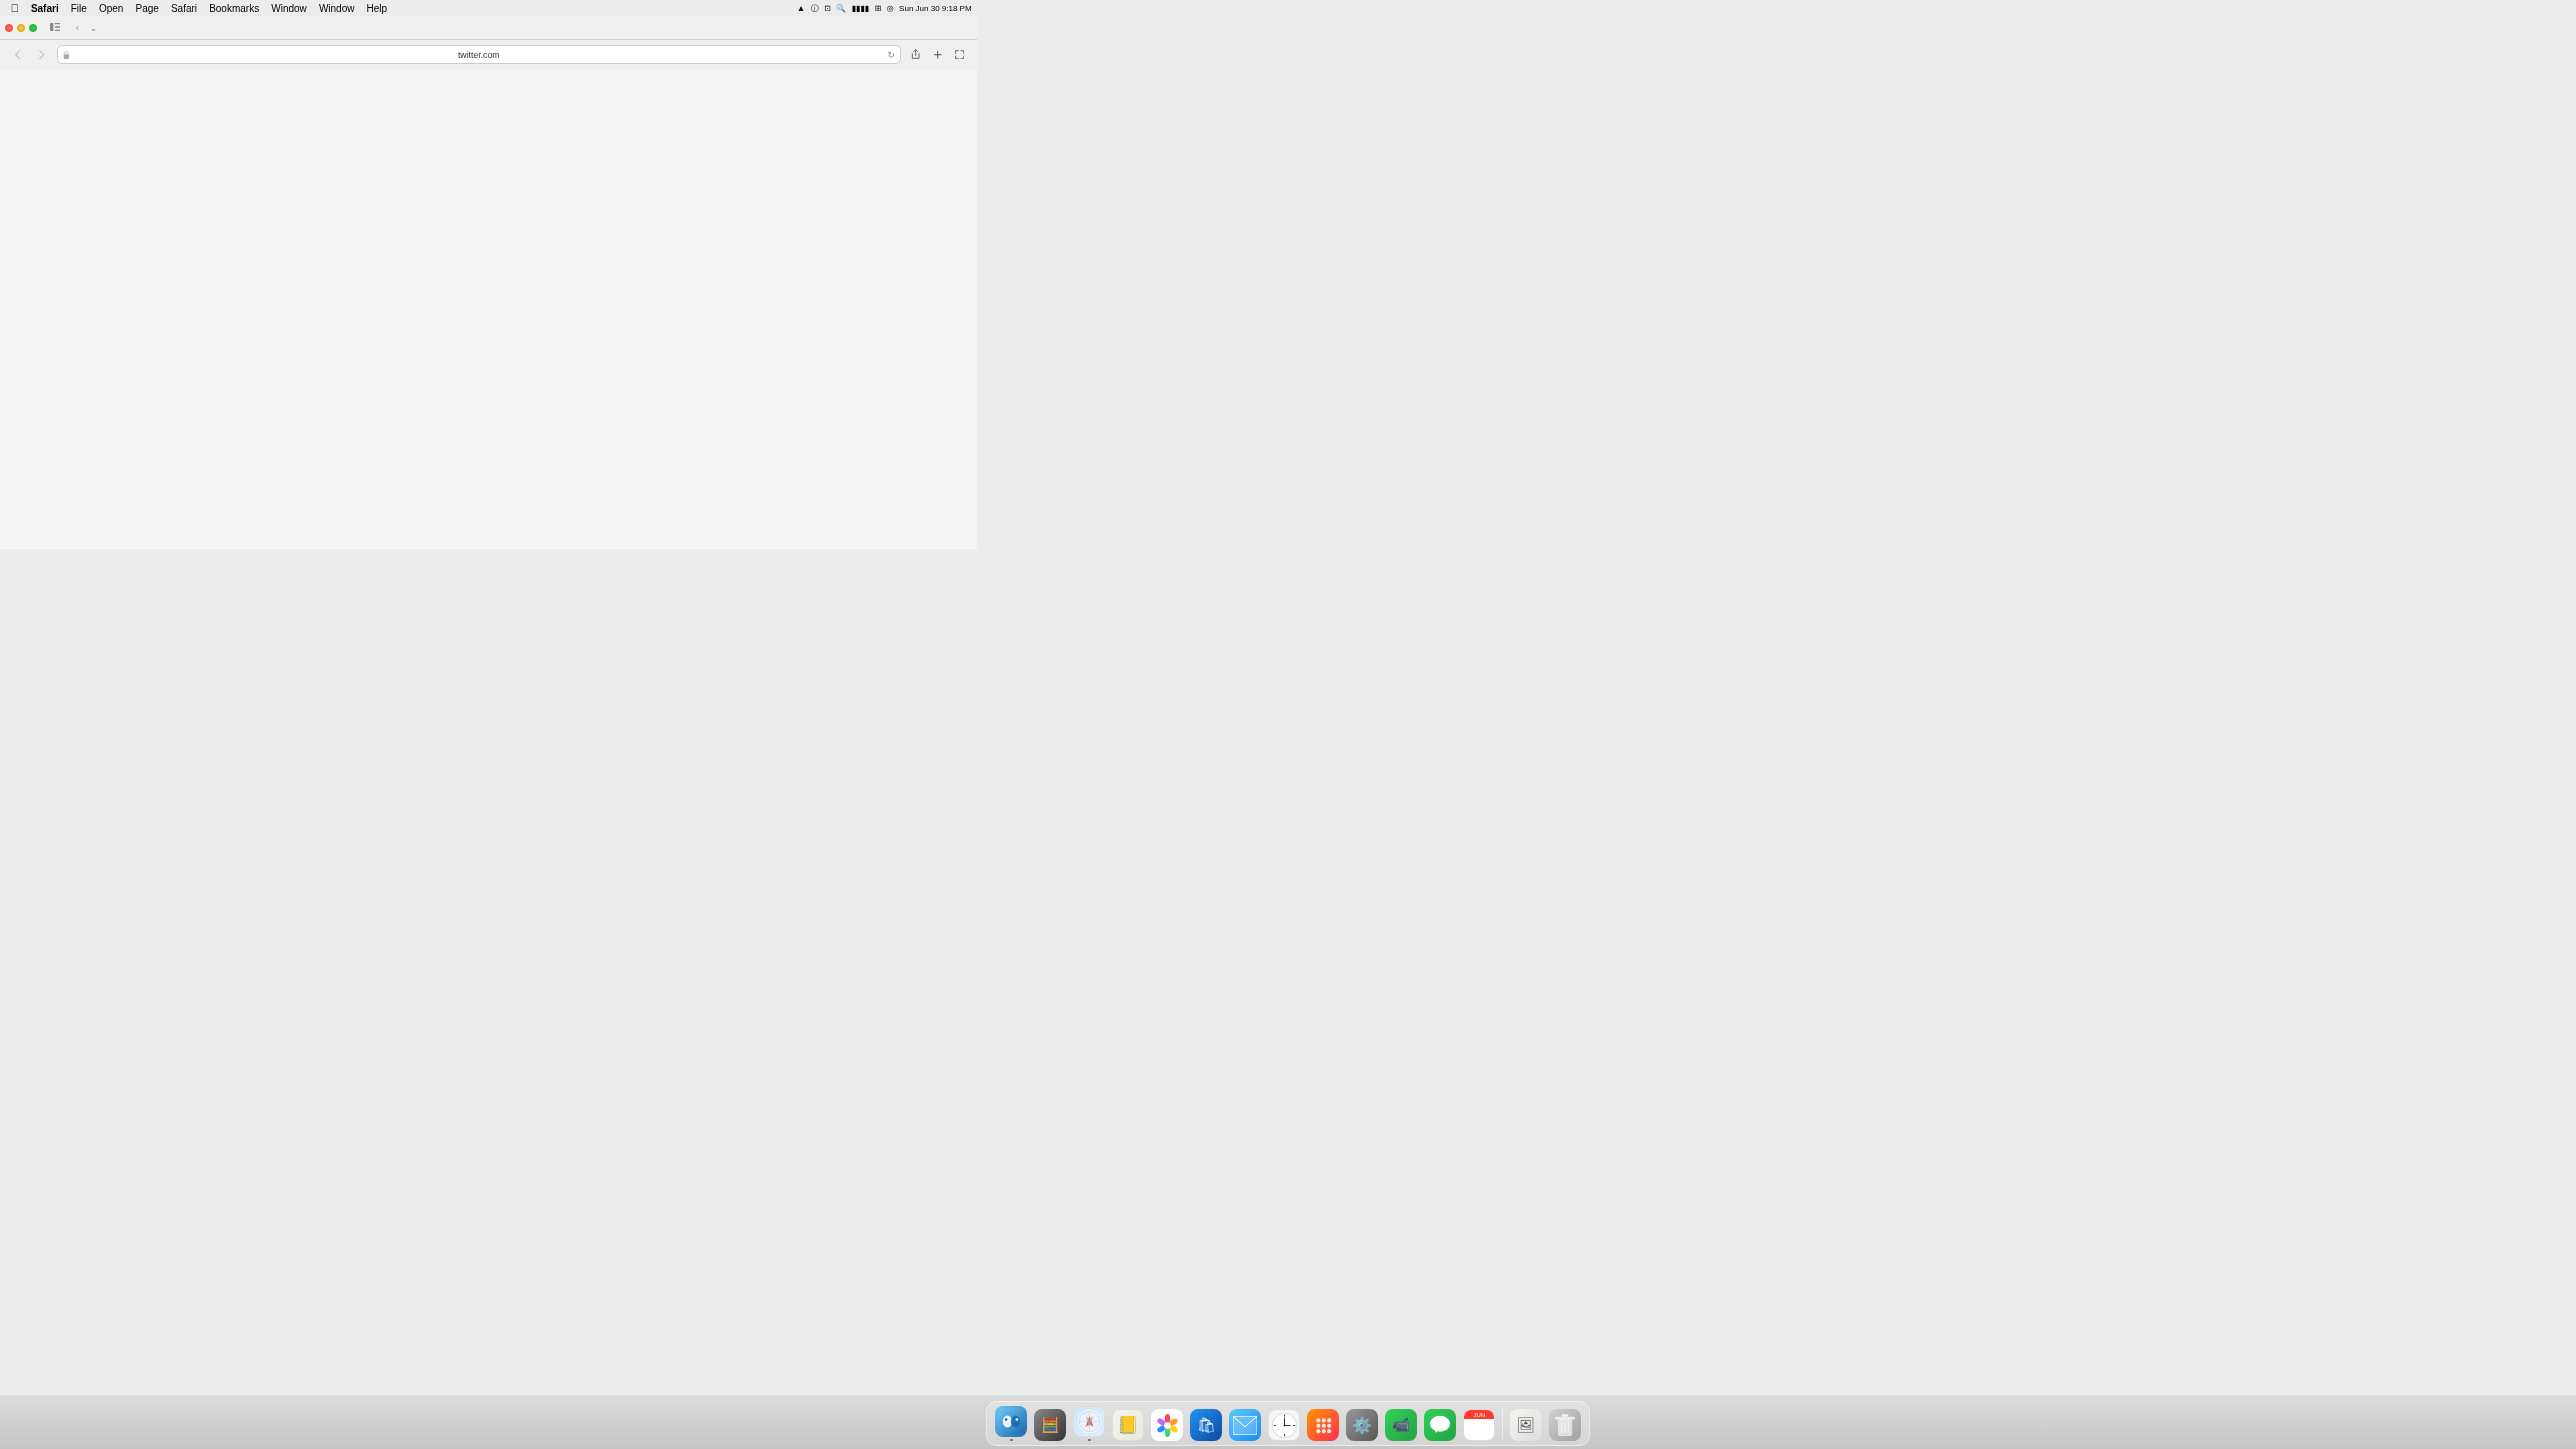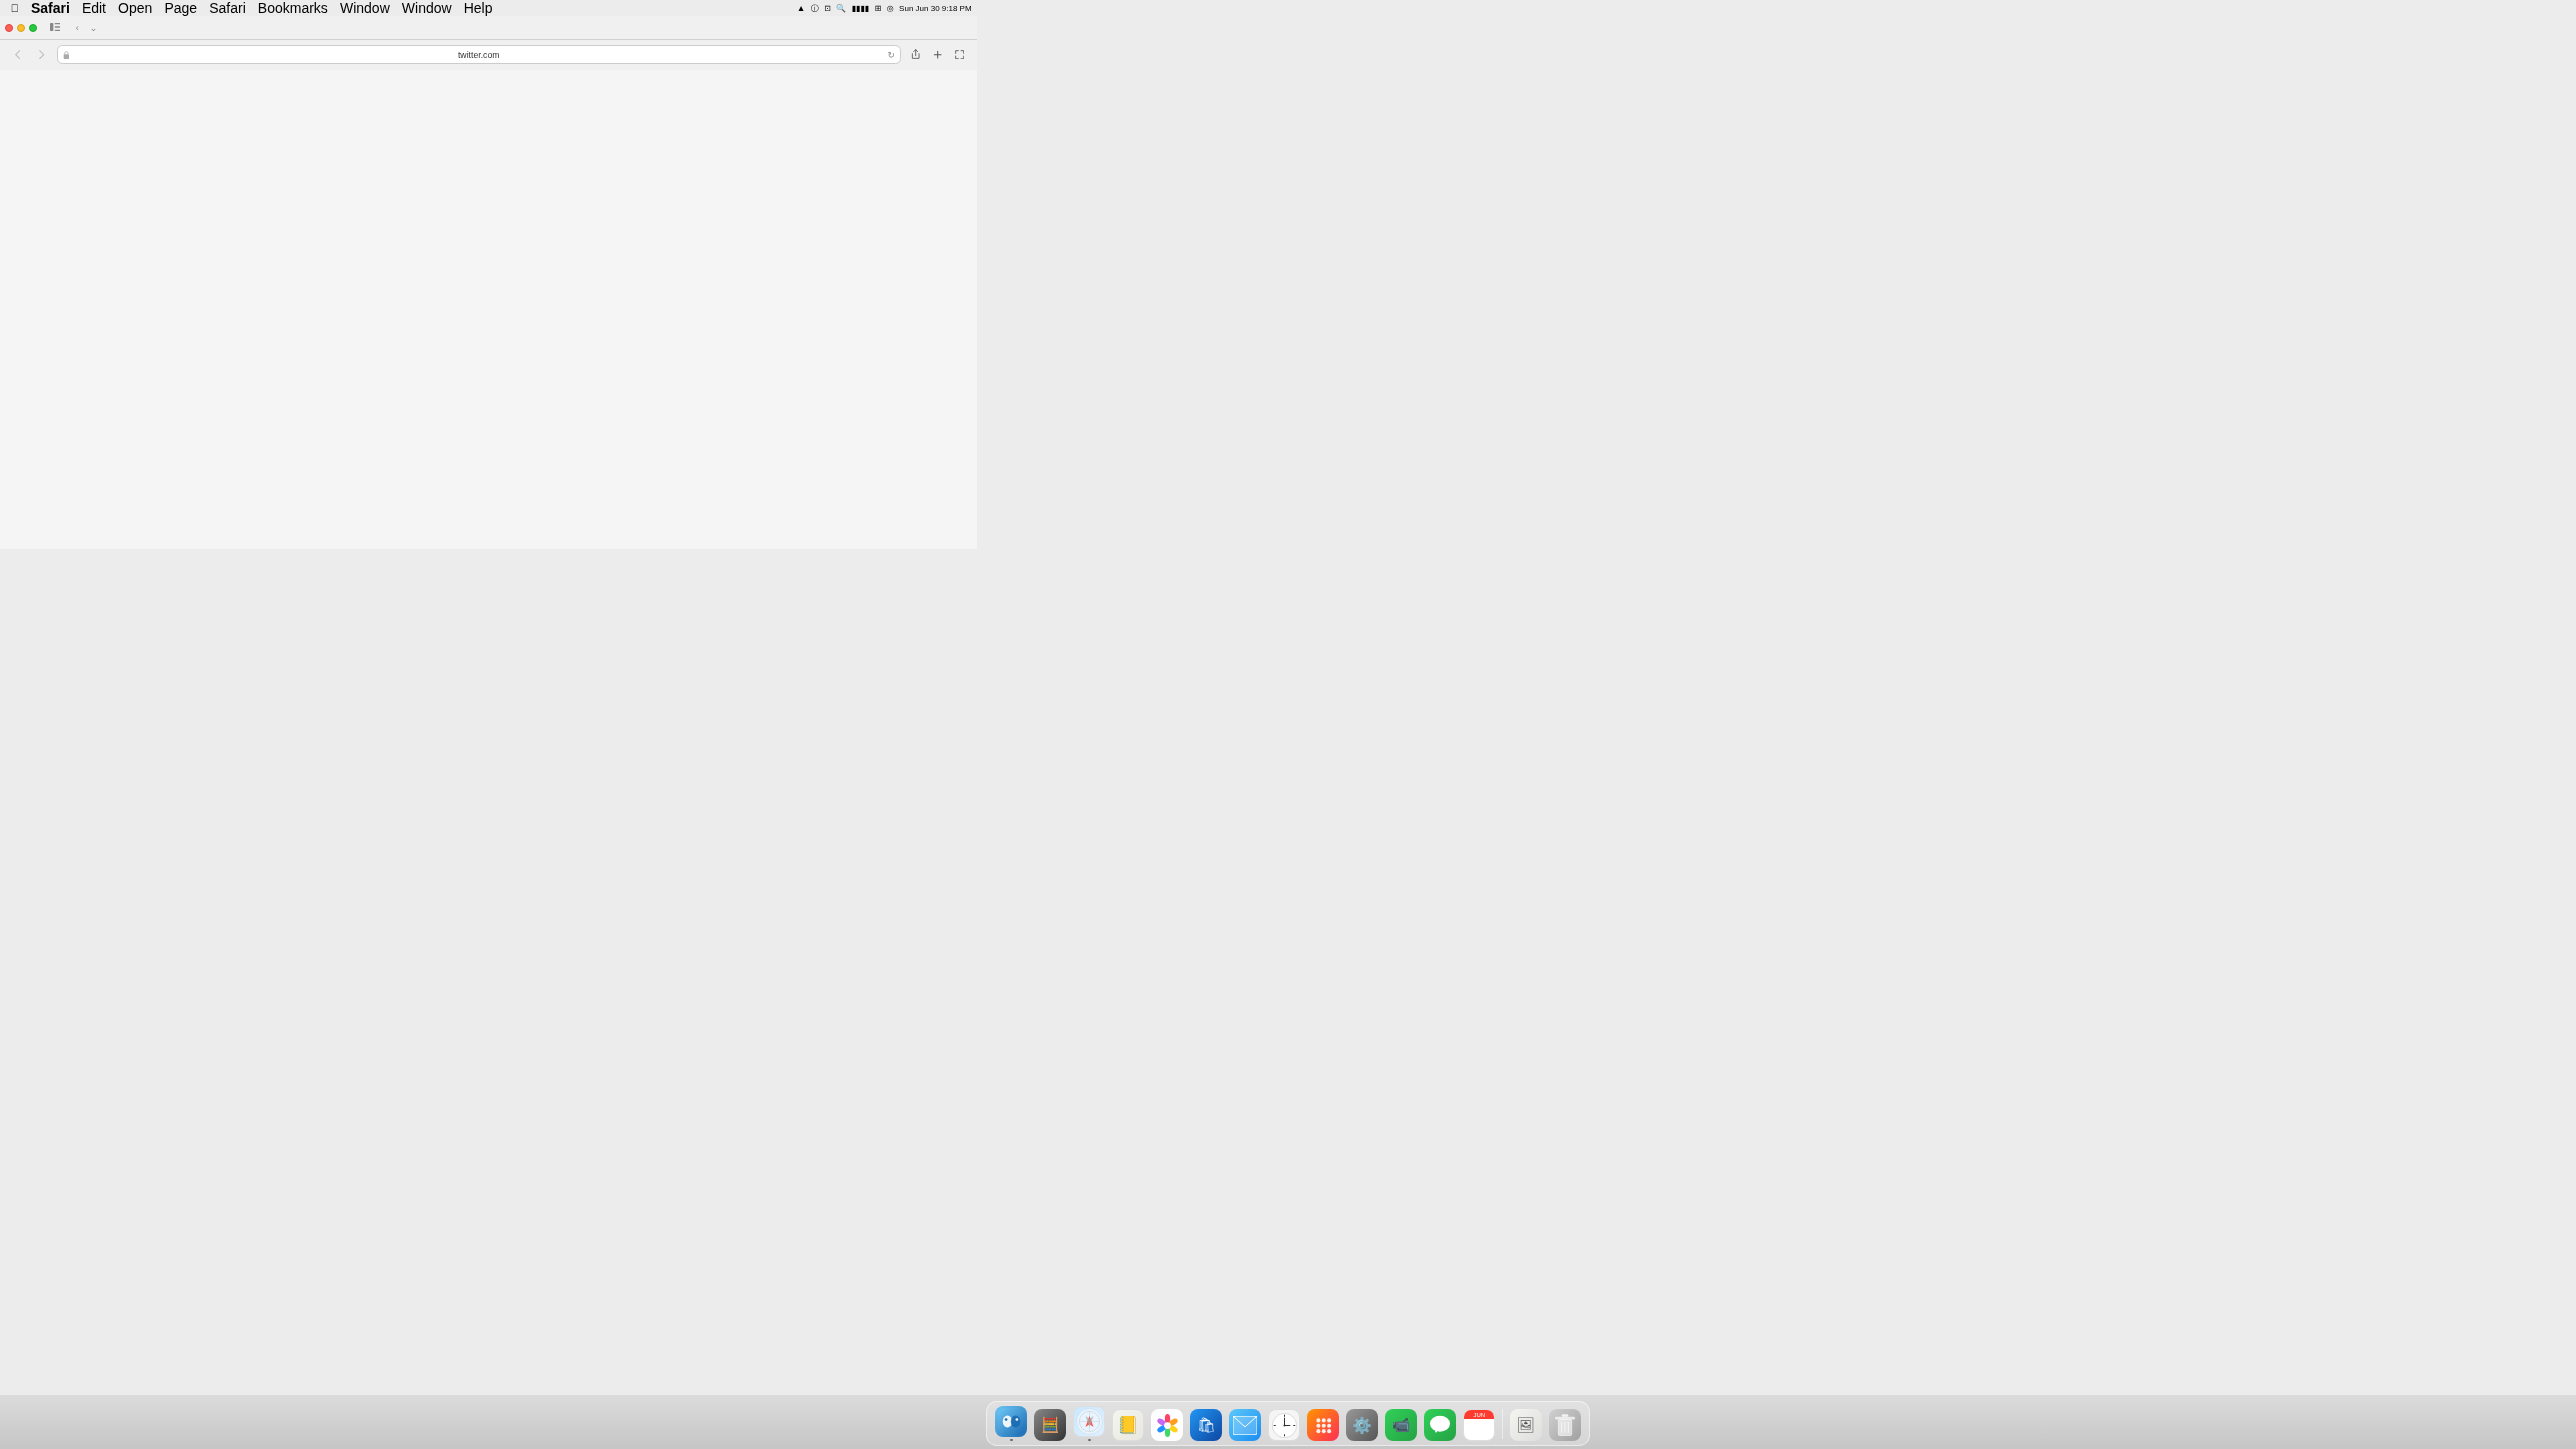--- a/index.html
+++ b/index.html
@@ -22,21 +22,21 @@
       font-size: 8.7px;
       gap: 1.3px;
       position: relative;
       z-index: 100;
     }
     .menubar-item {
       padding: 1.3px 5.4px;
       border-radius: 2.7px;
       cursor: default;
       color: #000;
-      font-size: 14px;
+      font-size: 10px;
       white-space: nowrap;
     }
     .menubar-apple {
       font-size: 10.7px;
       padding: 0 5.4px;
     }
     .menubar-right {
       margin-left: auto;
       display: flex;
       align-items: center;
@@ -262,21 +262,21 @@
 
     
     svg { display: block; }
   </style>
 </head>
 <body>
 
 <div class="menubar">
   <span class="menubar-item menubar-apple"></span>
   <span class="menubar-item" style="font-weight:600;">Safari</span>
-  <span class="menubar-item">Edit</span>
+  <span class="menubar-item">File</span>
   <span class="menubar-item">Open</span>
   <span class="menubar-item">Page</span>
   <span class="menubar-item">Safari</span>
   <span class="menubar-item">Bookmarks</span>
   <span class="menubar-item">Window</span>
   <span class="menubar-item">Window</span>
   <span class="menubar-item">Help</span>
 
   <div class="menubar-right">
     <span style="font-size:8.7px;">▲</span>

